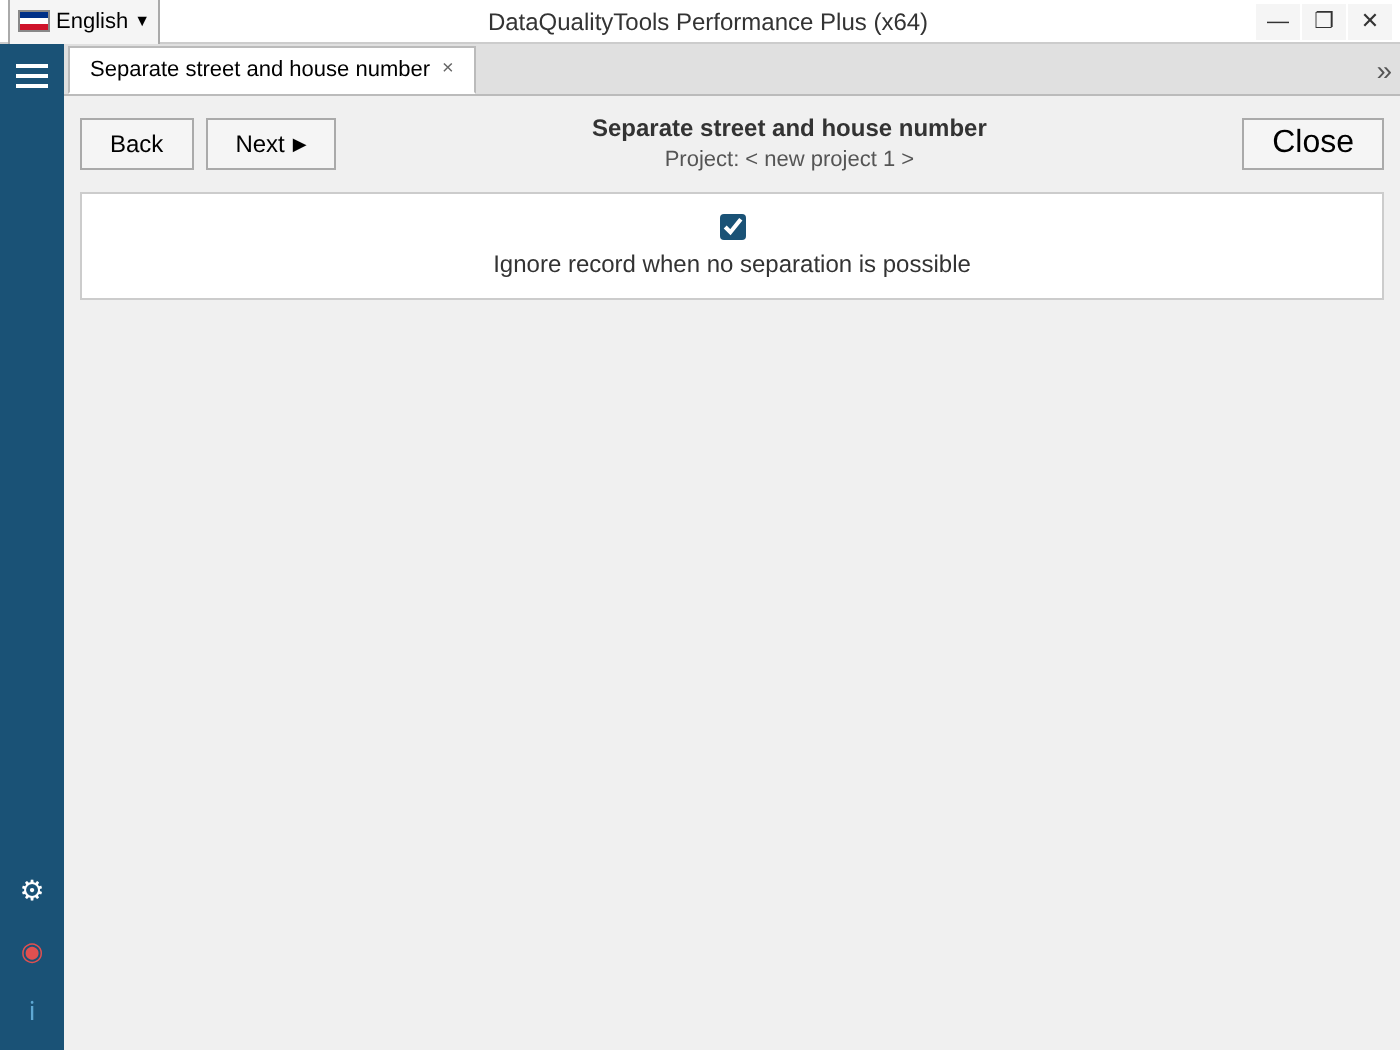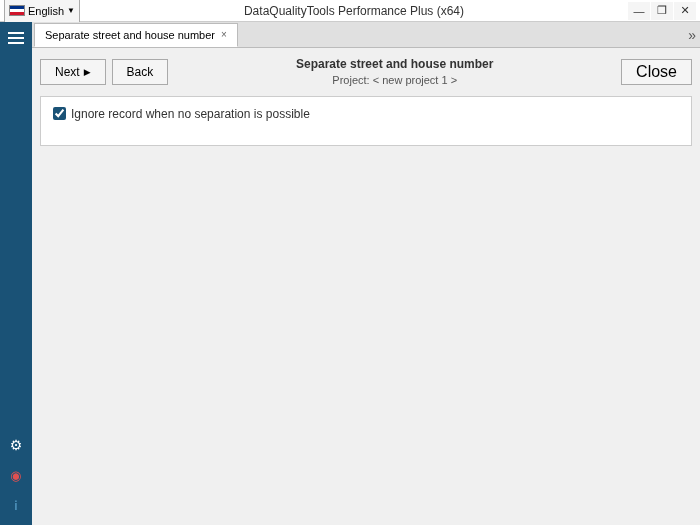--- a/index.html
+++ b/index.html
@@ -225,22 +225,23 @@
 
     
     .options-panel {
       background: #fff;
       border: 1px solid #ccc;
       padding: 10px 12px;
       min-height: 50px;
     }
     .checkbox-row {
       display: flex;
-      align-items: flex-start;
+      align-items: center;
       gap: 5px;
+      flex-direction: column;
     }
     .checkbox-row input[type="checkbox"] {
       cursor: pointer;
       width: 13px;
       height: 13px;
       accent-color: #1a5276;
     }
     .checkbox-label {
       font-size: 12px;
       color: #333;
@@ -294,25 +295,25 @@
         <span class="tab-close">×</span>
       </div>
       <div class="tab-bar-right">»</div>
     </div>
 
     <div class="wizard-area">
 
       <div class="wizard-toolbar">
         <div class="wizard-nav-btns">
           <button class="nav-btn">
+            <span>Back</span>
+          </button>
+          <button class="nav-btn">
             <span>Next</span>
             <span style="font-size:9px;">▶</span>
-          </button>
-          <button class="nav-btn">
-            <span>Back</span>
           </button>
         </div>
         <div class="wizard-title-area">
           <div class="main-title">Separate street and house number</div>
           <div class="sub-title">Project: &lt; new project 1 &gt;</div>
         </div>
         <button class="close-btn-wizard">Close</button>
       </div>
 
       <div class="options-panel">

